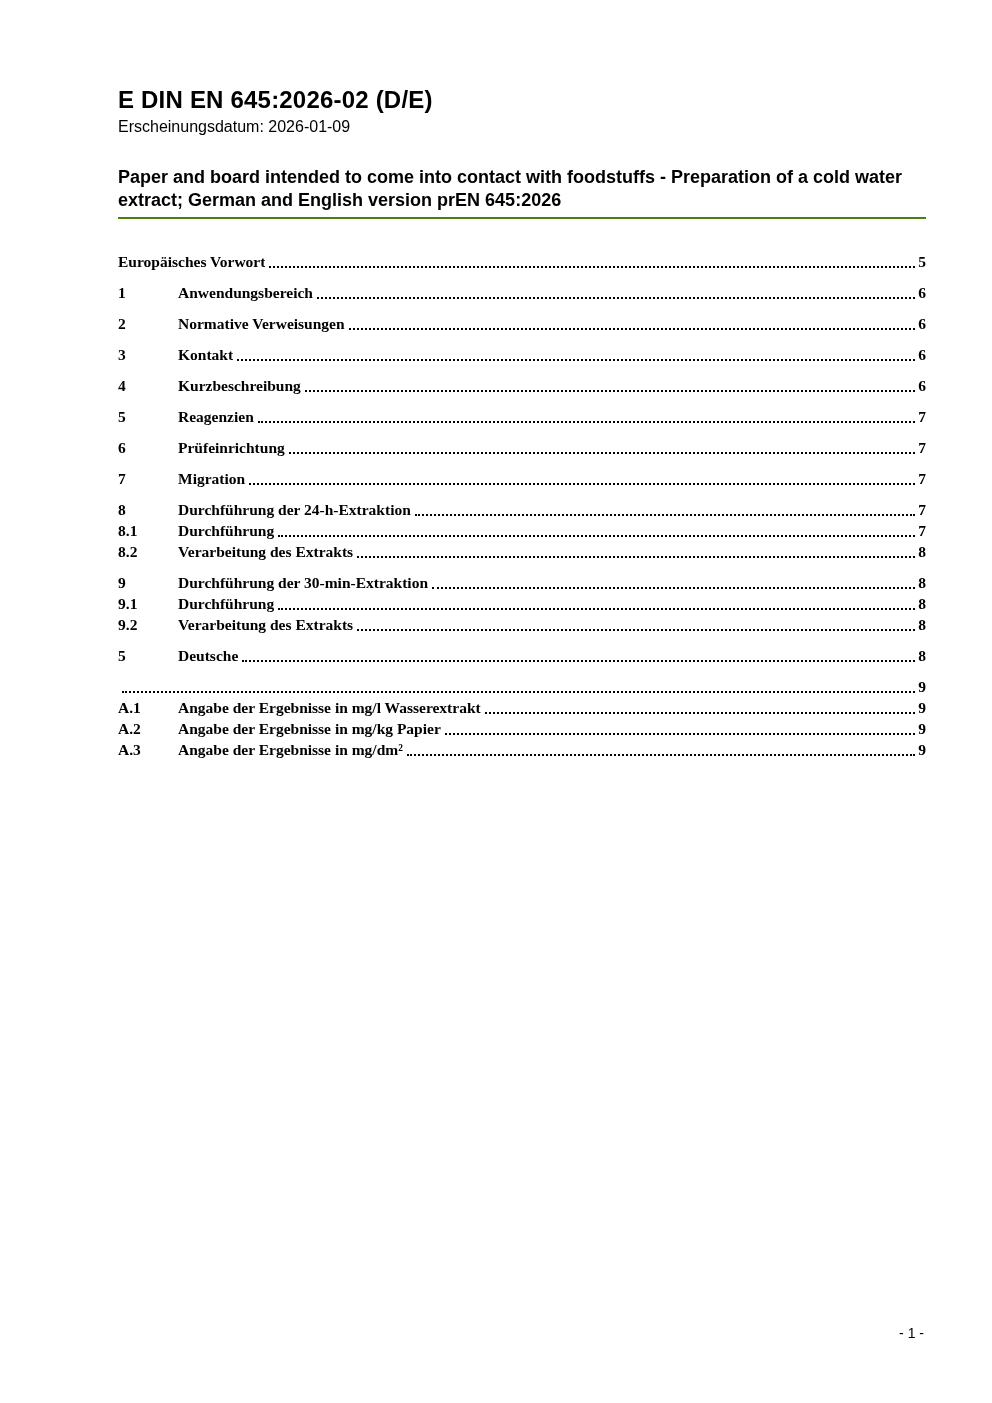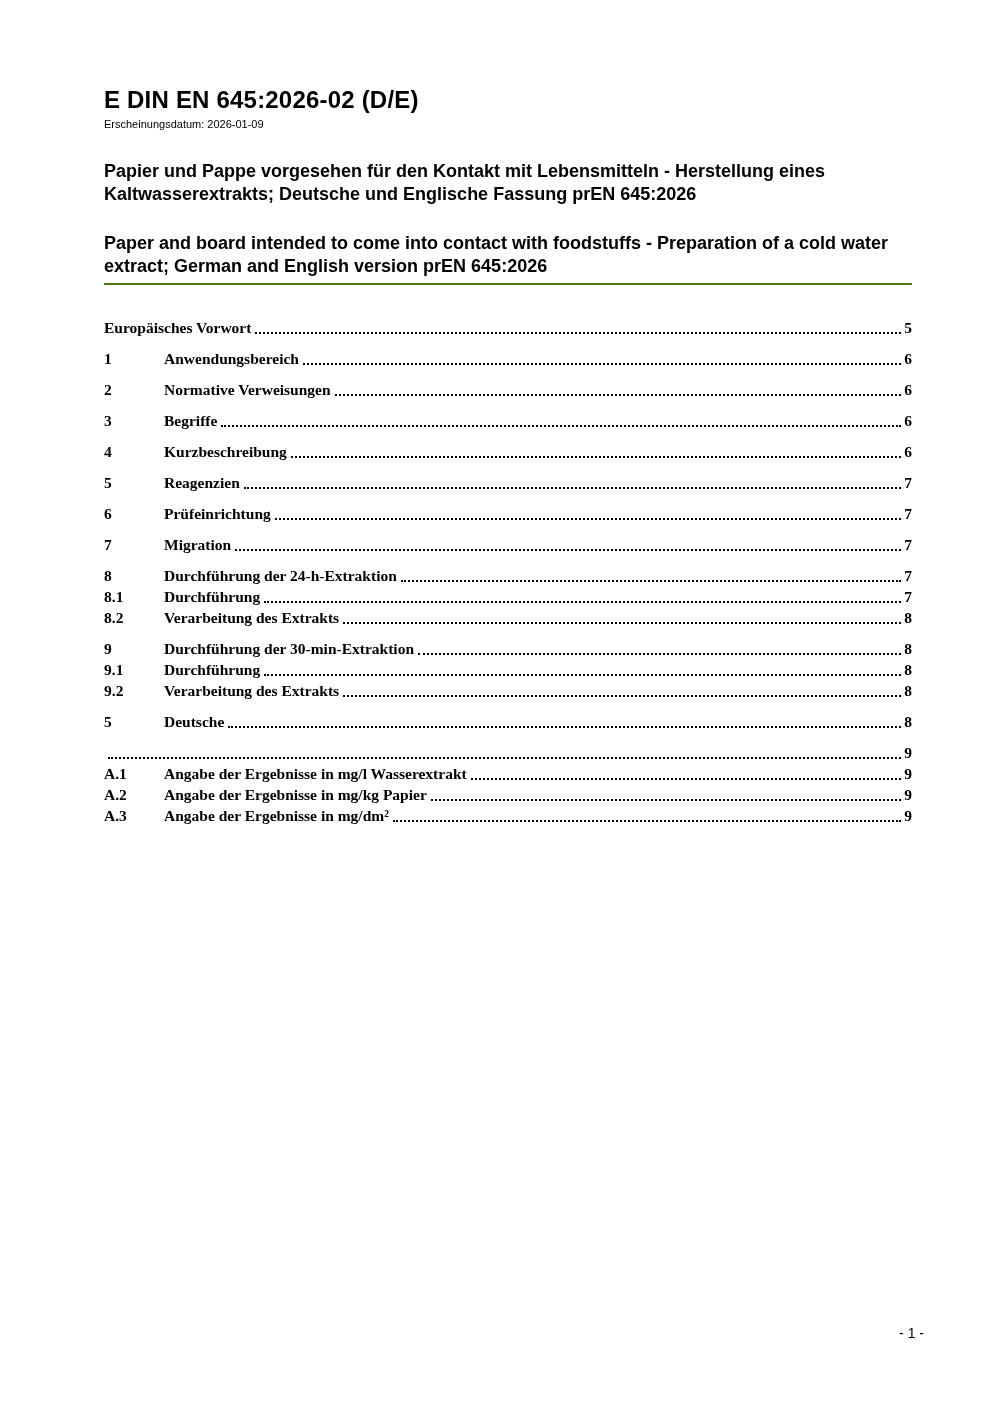--- a/index.html
+++ b/index.html
@@ -8,32 +8,32 @@
     width: 992px;
     height: 1403px;
     background: #ffffff;
     position: relative;
     font-family: "Liberation Sans", sans-serif;
     color: #000;
     overflow: hidden;
   }
   .page-content {
     position: absolute;
-    left: 104px;
+    left: 118px;
     top: 86px;
     width: 808px;
   }
   .doc-id {
     font-size: 24px;
     font-weight: bold;
     letter-spacing: 0.2px;
     margin: 0 0 4px 0;
   }
   .release-date {
-    font-size: 11px;
+    font-size: 16px;
     margin: 0 0 30px 0;
   }
   .title-block {
     font-size: 18px;
     font-weight: bold;
     line-height: 1.28;
     margin: 0 0 26px 0;
   }
   .title-block.underlined {
     margin: 0;
@@ -98,21 +98,20 @@
   }
 </style>
 </head>
 <body>
 
 <div class="page-content">
 
   <h1 class="doc-id">E DIN EN 645:2026-02 (D/E)</h1>
   <p class="release-date">Erscheinungsdatum: 2026-01-09</p>
 
-  <p class="title-block">Papier und Pappe vorgesehen für den Kontakt mit Lebensmitteln - Herstellung eines Kaltwasserextrakts; Deutsche und Englische Fassung prEN 645:2026</p>
   <p class="title-block underlined">Paper and board intended to come into contact with foodstuffs - Preparation of a cold water extract; German and English version prEN 645:2026</p>
 
 
   <div class="toc-list">
       <div class="toc-group">
         <div class="toc-row">
           <span class="toc-label">Europäisches Vorwort</span>
           <span class="toc-dots"></span>
           <span class="toc-page">5</span>
         </div>
@@ -129,21 +128,21 @@
         <div class="toc-row">
           <span class="toc-num">2</span>
           <span class="toc-label">Normative Verweisungen</span>
           <span class="toc-dots"></span>
           <span class="toc-page">6</span>
         </div>
       </div>
       <div class="toc-group">
         <div class="toc-row">
           <span class="toc-num">3</span>
-          <span class="toc-label">Begriffe</span>
+          <span class="toc-label">Kontakt</span>
           <span class="toc-dots"></span>
           <span class="toc-page">6</span>
         </div>
       </div>
       <div class="toc-group">
         <div class="toc-row">
           <span class="toc-num">4</span>
           <span class="toc-label">Kurzbeschreibung</span>
           <span class="toc-dots"></span>
           <span class="toc-page">6</span>

